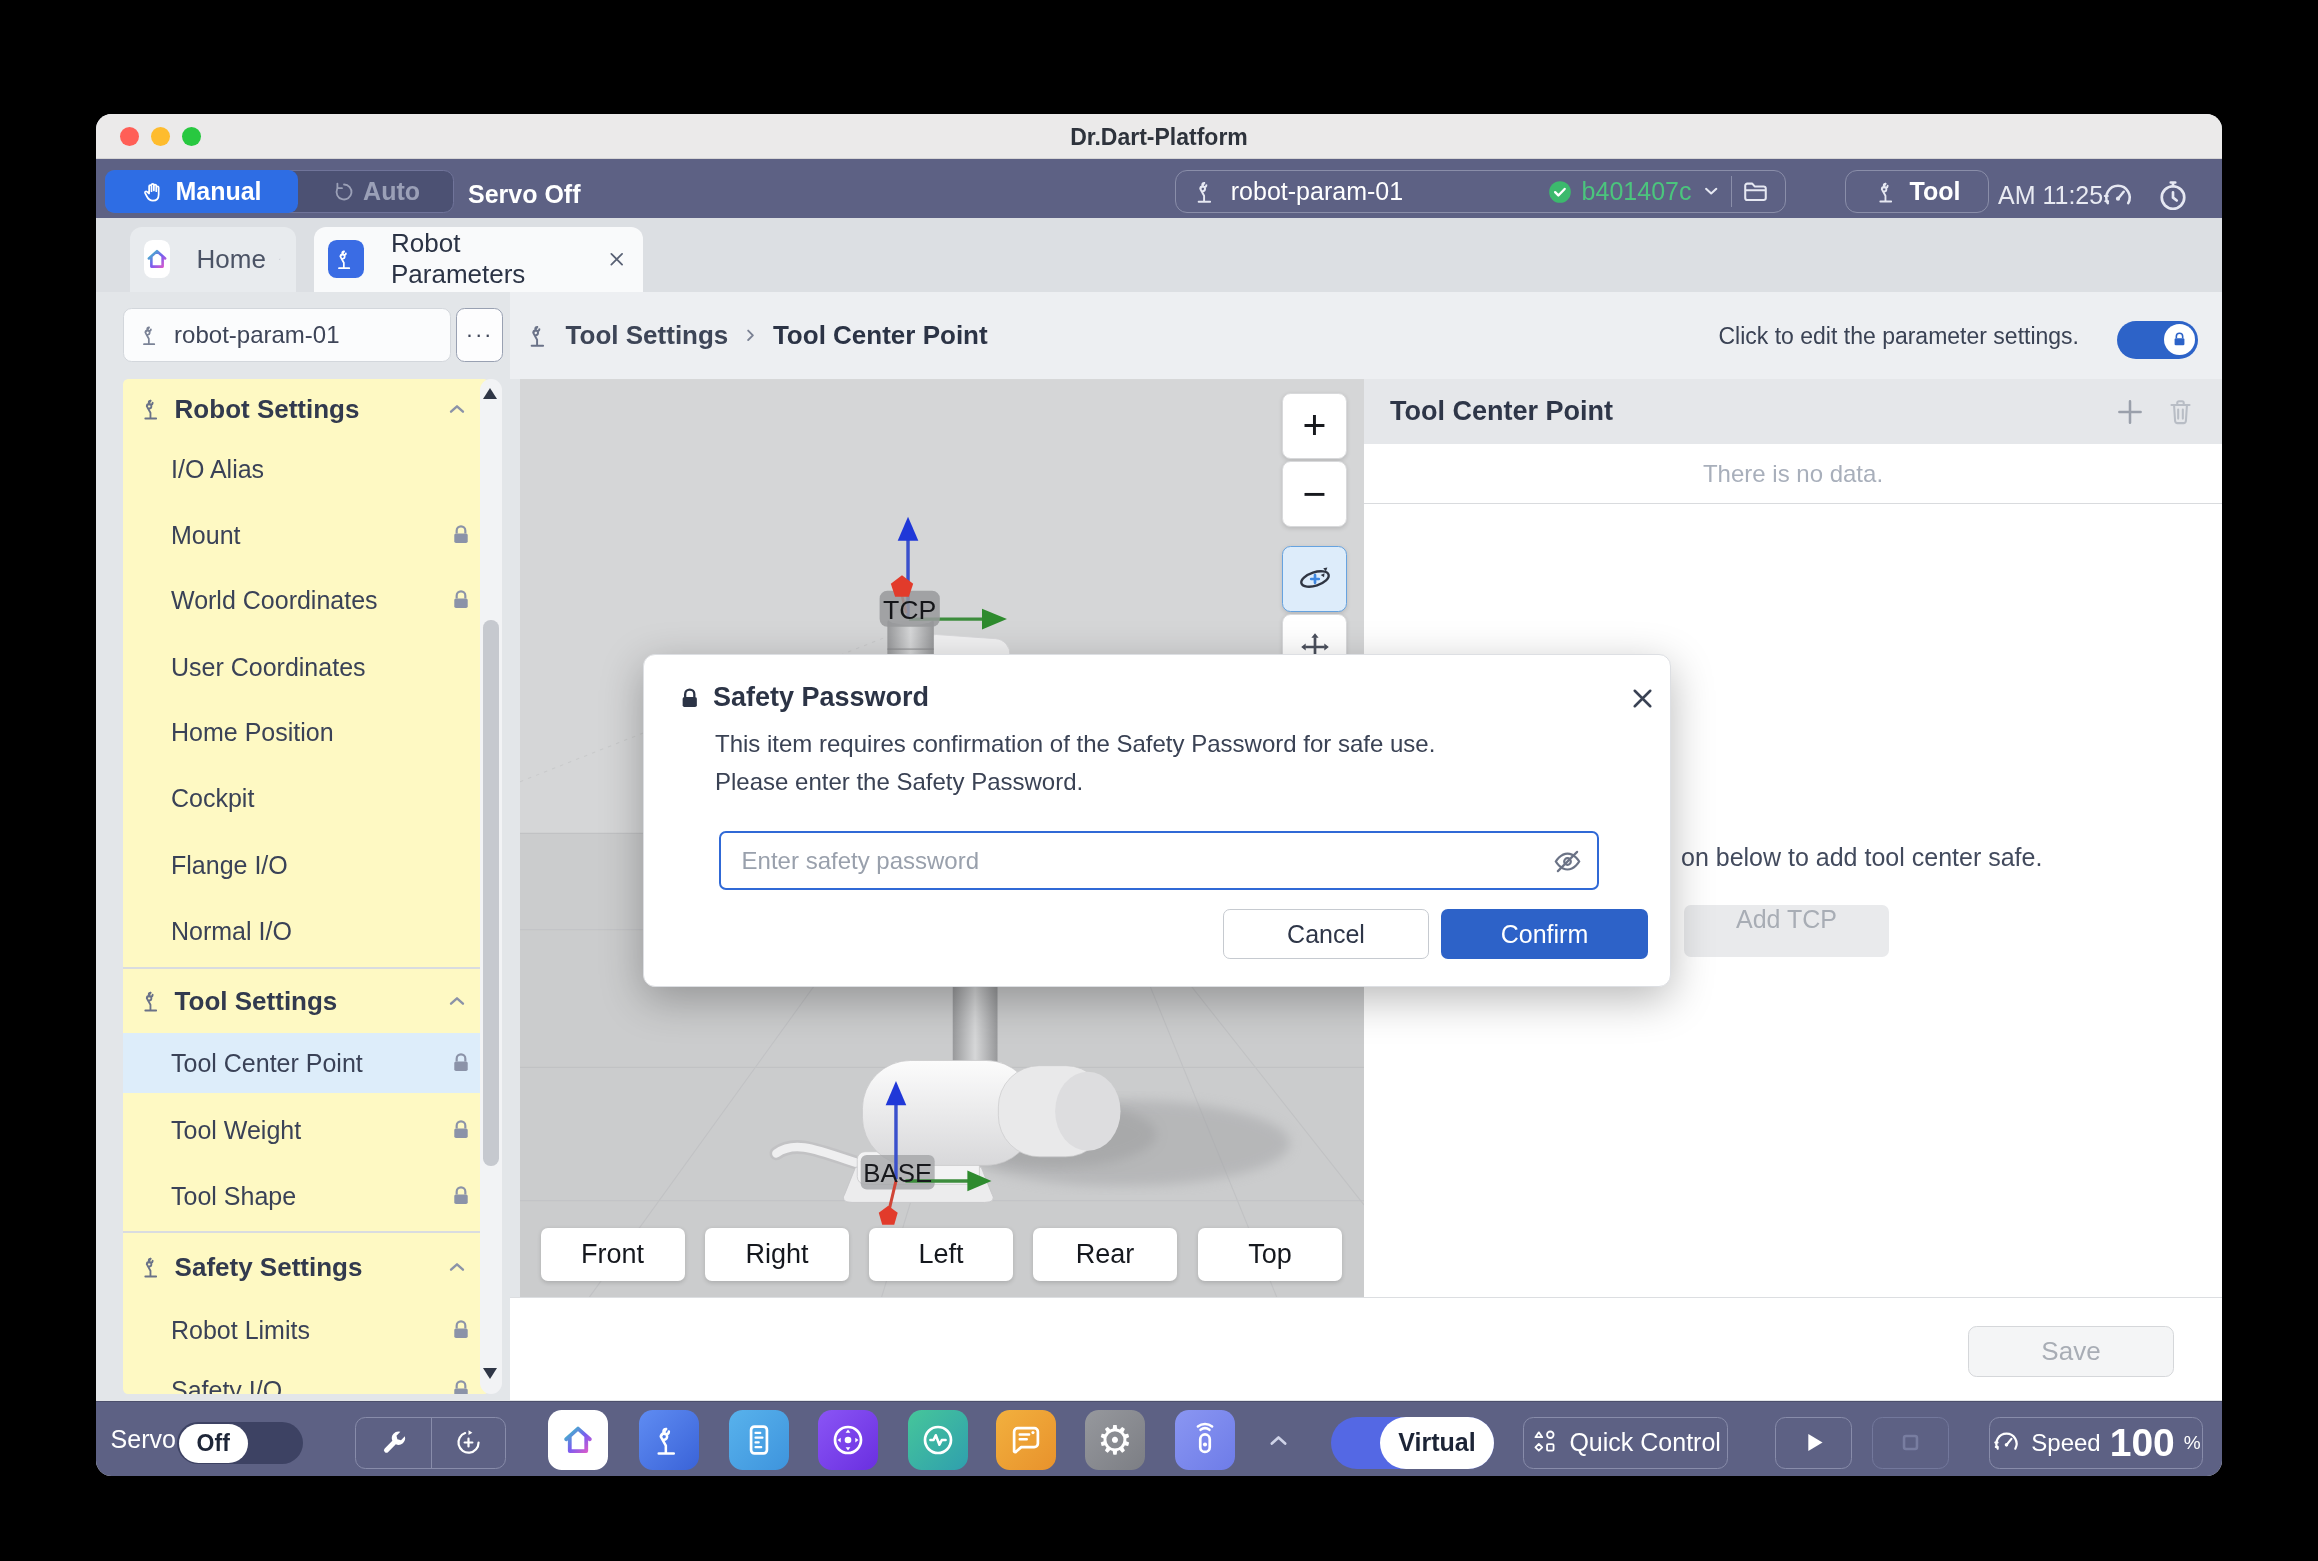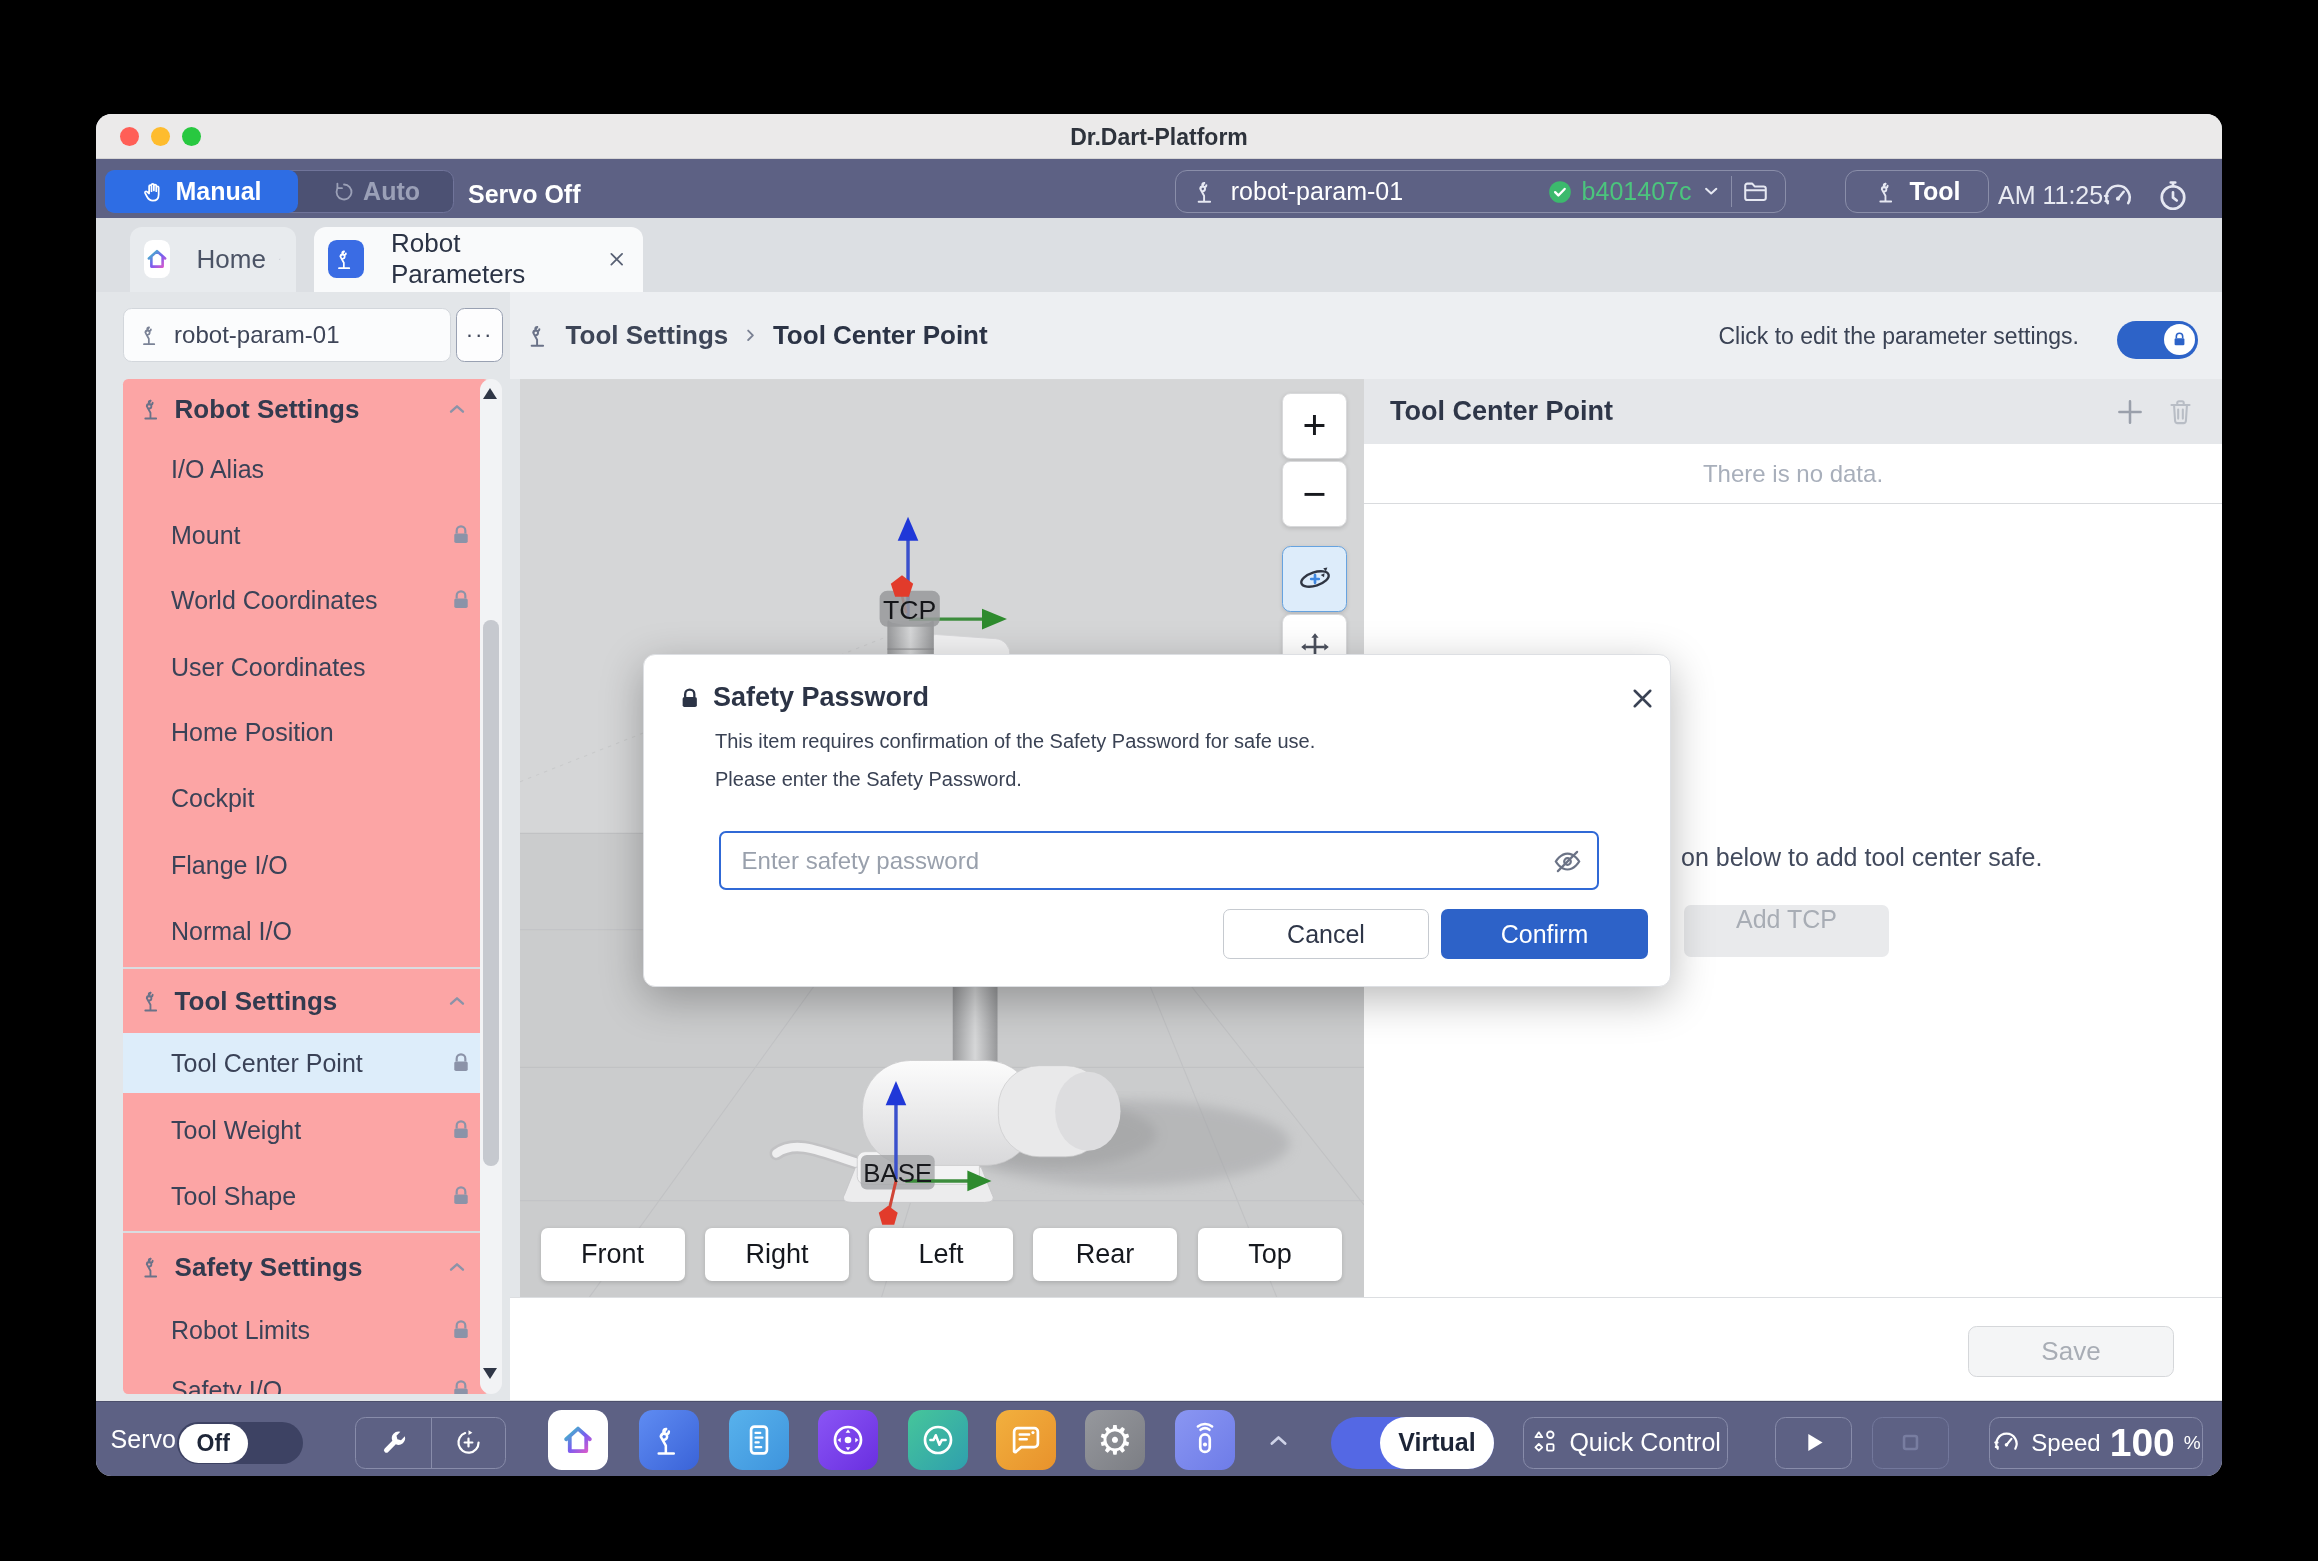--- a/index.html
+++ b/index.html
@@ -33,21 +33,21 @@
   .tabicon { width:38px; height:38px; border-radius:8.6px; display:flex; align-items:center; justify-content:center; margin-left:13.8px; }
   .tab .lbl { font-size:26px; color:#4b5365; margin-left:13.8px; }
   #tab-rp .lbl { color:#2b3345; }
   .tabclose { margin-left:auto; margin-right:15.5px; color:#5a6275; }
   
   #sidebar { left:0; top:178px; width:414px; height:1109px; background:#e3e6e9; }
   #side-search { left:27px; top:16.3px; width:328px; height:54px; background:#fbfcfd; border:0.9px solid #d3d7dc; border-radius:8.6px;
                  display:flex; align-items:center; gap:10.3px; padding:0 13.8px; font-size:24px; color:#3e4558; }
   #side-more { left:360px; top:16.3px; width:47px; height:54px; background:#fdfdfe; border:0.9px solid #99a1b2; border-radius:8.6px;
                display:flex; align-items:center; justify-content:center; font-size:22.4px; letter-spacing:1.7px; color:#3e4558; }
-  #sidepanel { left:27px; top:87px; width:366px; height:1015px; background:#fca5a5; border-radius:5.2px; overflow:hidden; }
+  #sidepanel { left:27px; top:87px; width:366px; height:1015px; background:#fef9c3; border-radius:5.2px; overflow:hidden; }
   .side-header { position:absolute; left:0; width:100%; height:60px; display:flex; align-items:center; padding-left:15.5px; gap:8.6px; }
   .side-header .hl { font-size:26px; font-weight:bold; color:#323a4e; }
   .side-header .chev { position:absolute; right:19px; color:#8b93a8; }
   .side-row { position:absolute; left:0; width:100%; height:66px; display:flex; align-items:center; padding-left:48px; }
   .side-row .sl { font-size:25px; color:#3a4257; }
   .side-row.sel { background:#ddedfa; height:60px; }
   .row-lock { position:absolute; right:15.5px; color:#8b93a8; }
   .side-div { position:absolute; left:0; width:100%; height:1.7px; background:#d9dce0; }
   #scrolltrack { left:384px; top:87px; width:22.4px; height:1015px; background:#f2f3f5; border-radius:11.2px; }
   .tri-up { width:0; height:0; border-left:7.7px solid transparent; border-right:7.7px solid transparent; border-bottom:11.2px solid #2f3646; }
@@ -104,21 +104,21 @@
   #btn-stop { border-color:#73789c; color:#787da0; }
   #speed-pill { left:1893px; top:14.6px; width:214px; height:52px; border:0.9px solid #888caa; border-radius:10.3px;
                 display:flex; align-items:center; justify-content:center; gap:9px; color:#fff; }
   #speed-pill .s1 { font-size:24px; } #speed-pill .s2 { font-size:39px; font-weight:bold; } #speed-pill .s3 { font-size:19px; }
   
   #dialog { left:547px; top:540px; width:1028px; height:333px; background:#fff; border:0.9px solid #dddfe3; border-radius:12px;
             box-shadow:0 12px 43px rgba(0,0,0,.28); z-index:100; }
   #dlg-title { left:617px; top:568px; font-size:27px; font-weight:bold; color:#2c3446; z-index:101; }
   #dlg-lock { left:580px; top:571px; color:#2c3446; z-index:101; }
   #dlg-close { left:1531px; top:569px; color:#3a4254; z-index:101; }
-  .dlg-line { left:619px; font-size:20px; color:#3a4254; z-index:101; }
+  .dlg-line { left:619px; font-size:24px; color:#3a4254; z-index:101; }
   #dlg-input { left:623px; top:717px; width:880px; height:59px; border:2.6px solid #3069d6; border-radius:6.9px; z-index:101;
                font-size:24px; color:#2c3446; padding:0 60px 0 20.6px; outline:none; background:#fff; font-family:"Liberation Sans",sans-serif; }
   #dlg-input::placeholder { color:#99a0ac; }
   #dlg-eye { left:1455px; top:731px; color:#6b7386; z-index:102; }
   #btn-cancel { left:1127px; top:795px; width:206px; height:50px; background:#fff; border:0.9px solid #c6cad0; border-radius:6.9px; z-index:101;
                 display:flex; align-items:center; justify-content:center; font-size:25px; color:#2e3648; }
   #btn-confirm { left:1345px; top:795px; width:207px; height:50px; background:#2d62c8; border-radius:6.9px; z-index:101;
                  display:flex; align-items:center; justify-content:center; font-size:25px; color:#fff; }
   svg.ic { display:block; }
 </style>

